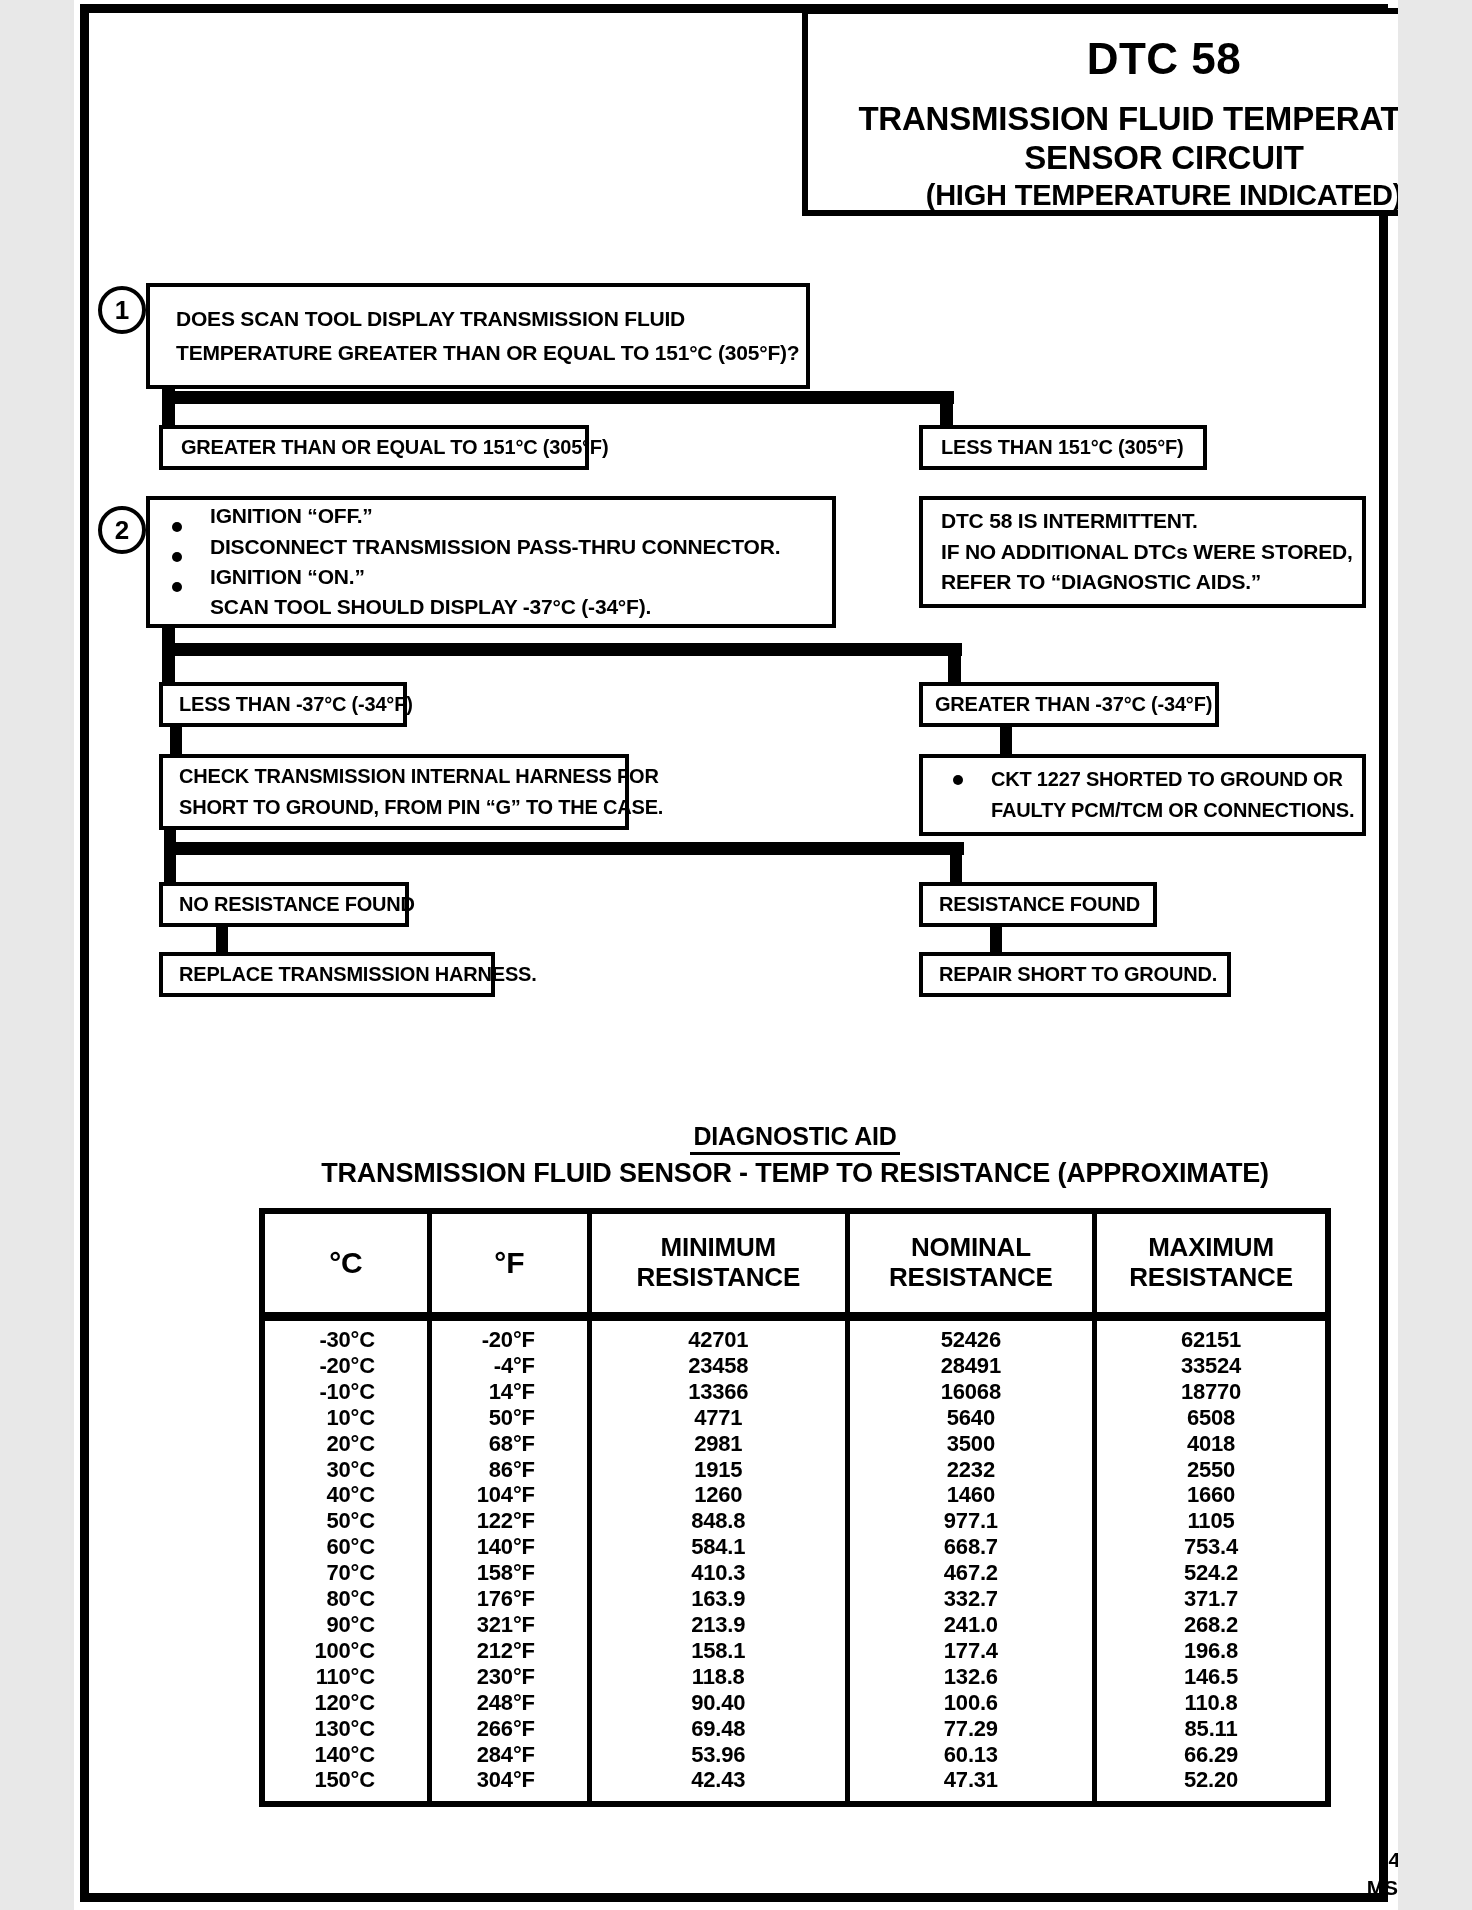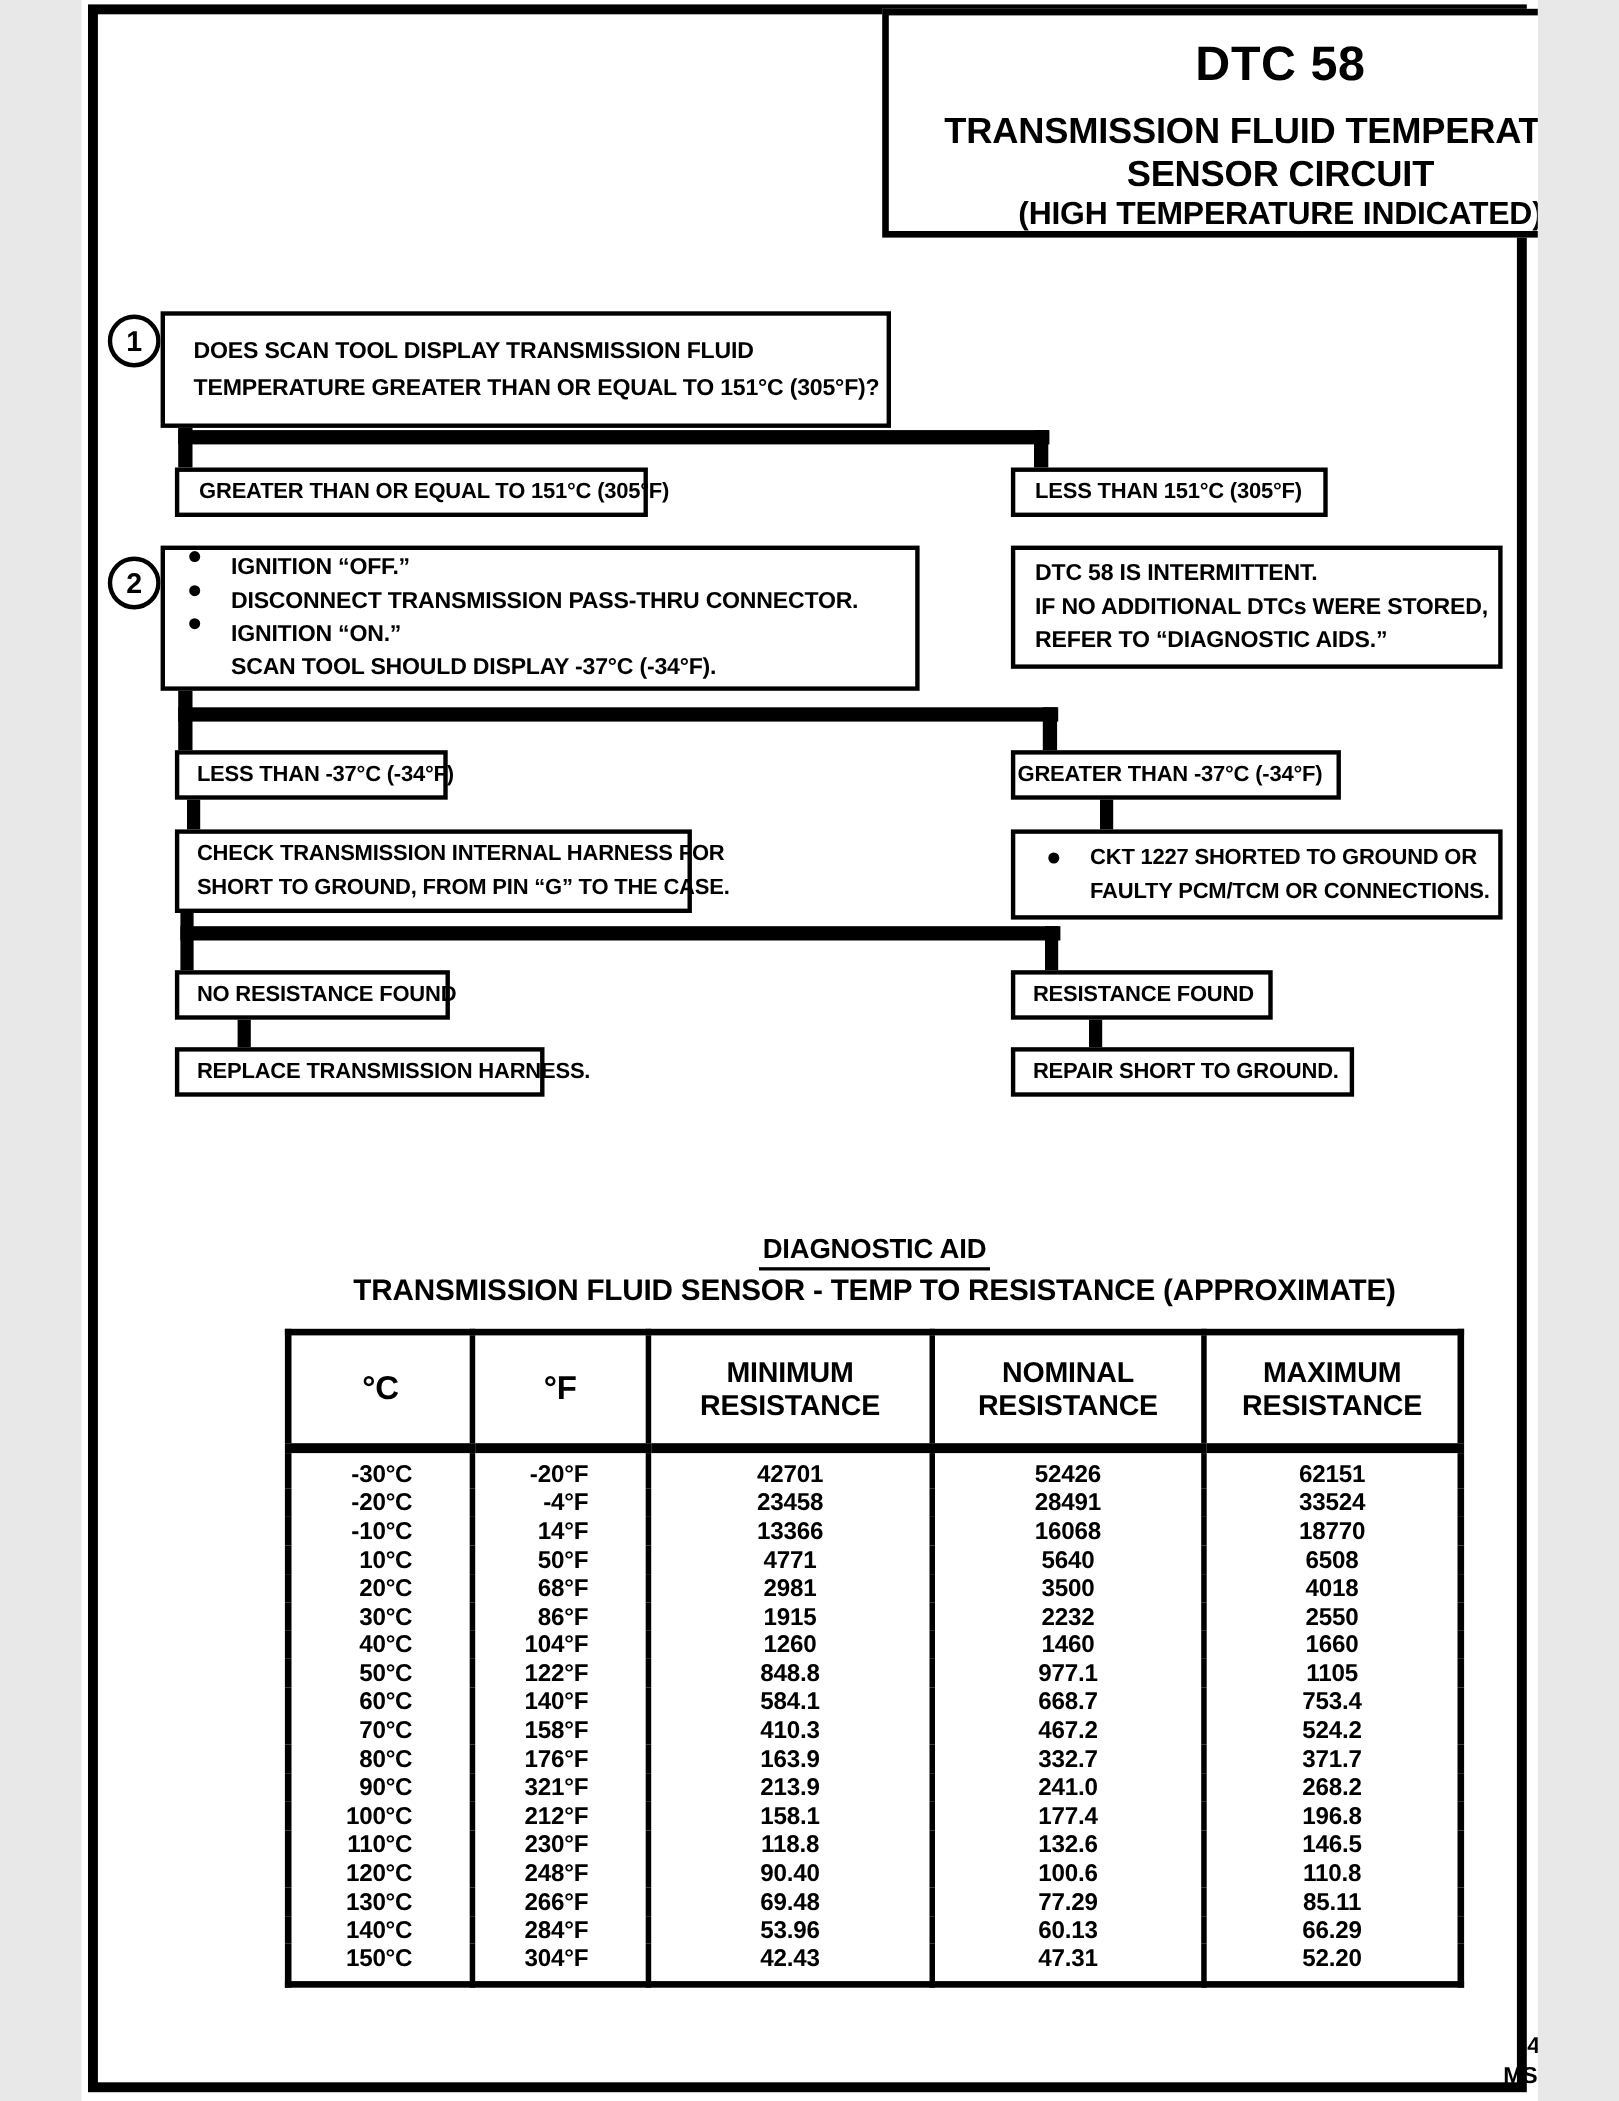--- a/index.html
+++ b/index.html
@@ -26,21 +26,21 @@
   .circ {
     position:absolute; width:40px; height:40px; border:4px solid #000; border-radius:50%;
     display:flex; align-items:center; justify-content:center; font-size:26px; background:#fff;
   }
   .fbox {
     position:absolute; border:4px solid #000; background:#fff; box-sizing:border-box;
     display:flex; flex-direction:column; justify-content:center;
   }
   .fbox .ln { padding-left:18px; font-size:20px; line-height:1.55; white-space:nowrap; }
   .fbox .lnbig { padding-left:26px; font-size:21px; line-height:1.6; white-space:nowrap; }
-  .brow { display:flex; align-items:flex-start; font-size:21px; line-height:1.45; padding-left:22px; white-space:nowrap; }
+  .brow { display:flex; align-items:flex-end; font-size:21px; line-height:1.45; padding-left:22px; white-space:nowrap; }
   .brow2 { display:flex; align-items:center; font-size:20px; line-height:1.55; padding-left:30px; white-space:nowrap; }
   .bdot { width:10px; height:10px; background:#000; border-radius:50%; margin-right:28px; flex:none; }
   .bdot.hidden { visibility:hidden; }
   .cl { position:absolute; background:#000; }
   
   .aid-h1-wrap { position:absolute; left:185px; top:1122px; width:1072px; text-align:center; }
   .aid-h1 { display:inline-block; font-size:25px; border-bottom:3px solid #000; padding:0 3px 1px 3px; }
   .aid-h2 { position:absolute; left:100px; top:1158px; width:1242px; text-align:center; font-size:27px; white-space:nowrap; }
   .aid-table {
     position:absolute; left:185px; top:1208px; width:1072px;
@@ -121,21 +121,21 @@
   <div class="fbox" style="left:845px;top:496px;width:447px;height:112px">
     <div class="lnbig" style="padding-left:18px;line-height:1.45">DTC 58 IS INTERMITTENT.</div>
     <div class="lnbig" style="padding-left:18px;line-height:1.45">IF NO ADDITIONAL DTCs WERE STORED,</div>
     <div class="lnbig" style="padding-left:18px;line-height:1.45">REFER TO “DIAGNOSTIC AIDS.”</div>
   </div>
 
   <div class="fbox" style="left:85px;top:682px;width:248px;height:45px">
     <div class="ln" style="padding-left:16px">LESS THAN -37°C (-34°F)</div>
   </div>
   <div class="fbox" style="left:845px;top:682px;width:300px;height:45px">
-    <div class="ln" style="padding-left:2px">GREATER THAN -37°C (-34°F)</div>
+    <div class="ln" style="padding-left:12px">GREATER THAN -37°C (-34°F)</div>
   </div>
 
   <div class="fbox" style="left:85px;top:754px;width:470px;height:76px">
     <div class="ln" style="padding-left:16px">CHECK TRANSMISSION INTERNAL HARNESS FOR</div>
     <div class="ln" style="padding-left:16px">SHORT TO GROUND, FROM PIN “G” TO THE CASE.</div>
   </div>
 
   <div class="fbox" style="left:845px;top:754px;width:447px;height:82px">
     <div class="brow2">
       <span class="bdot"></span>

